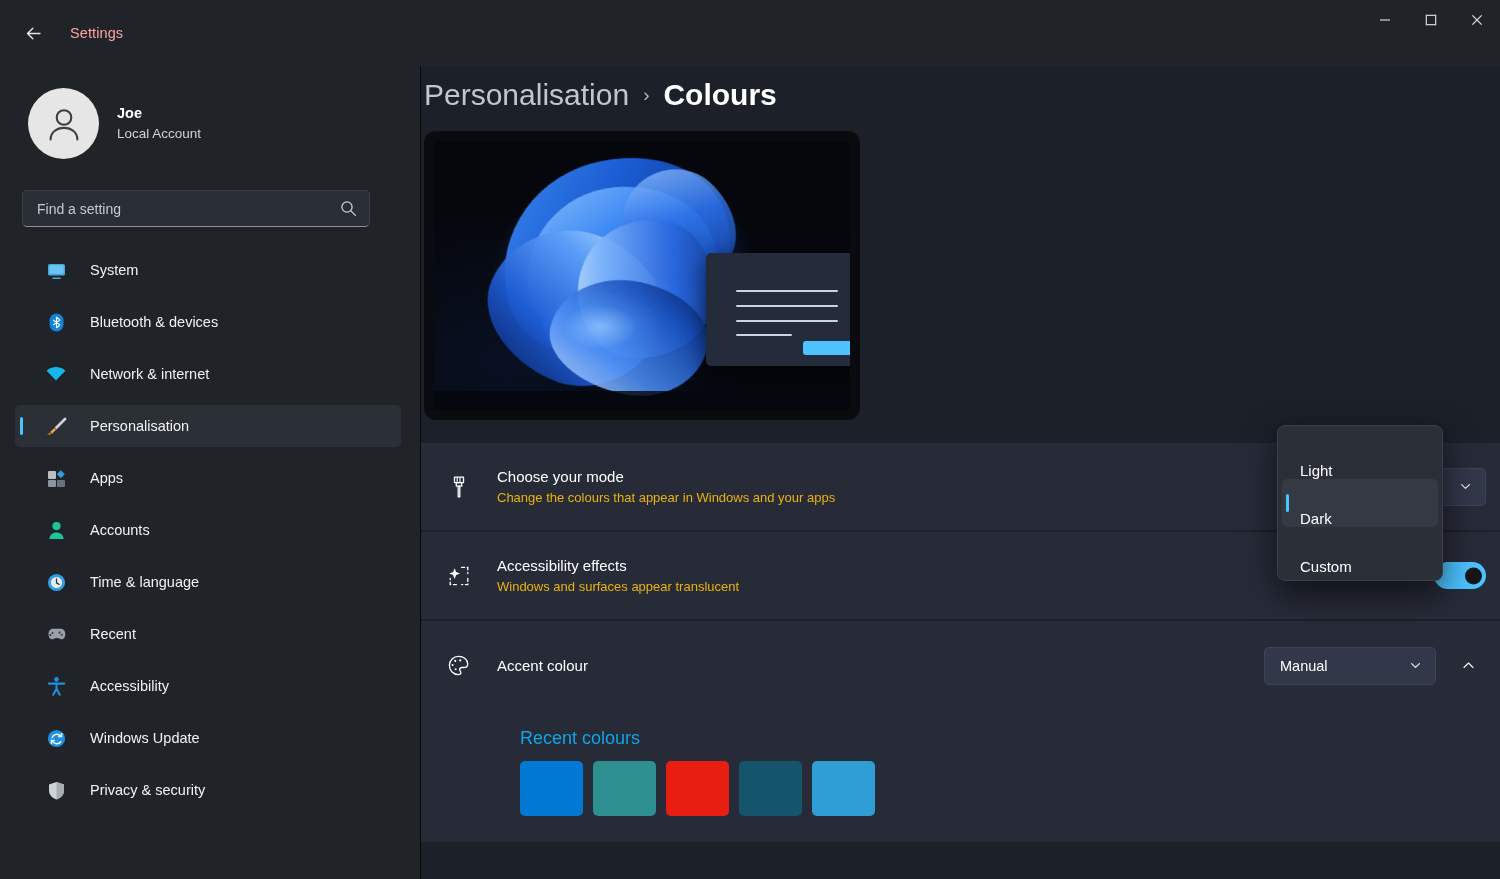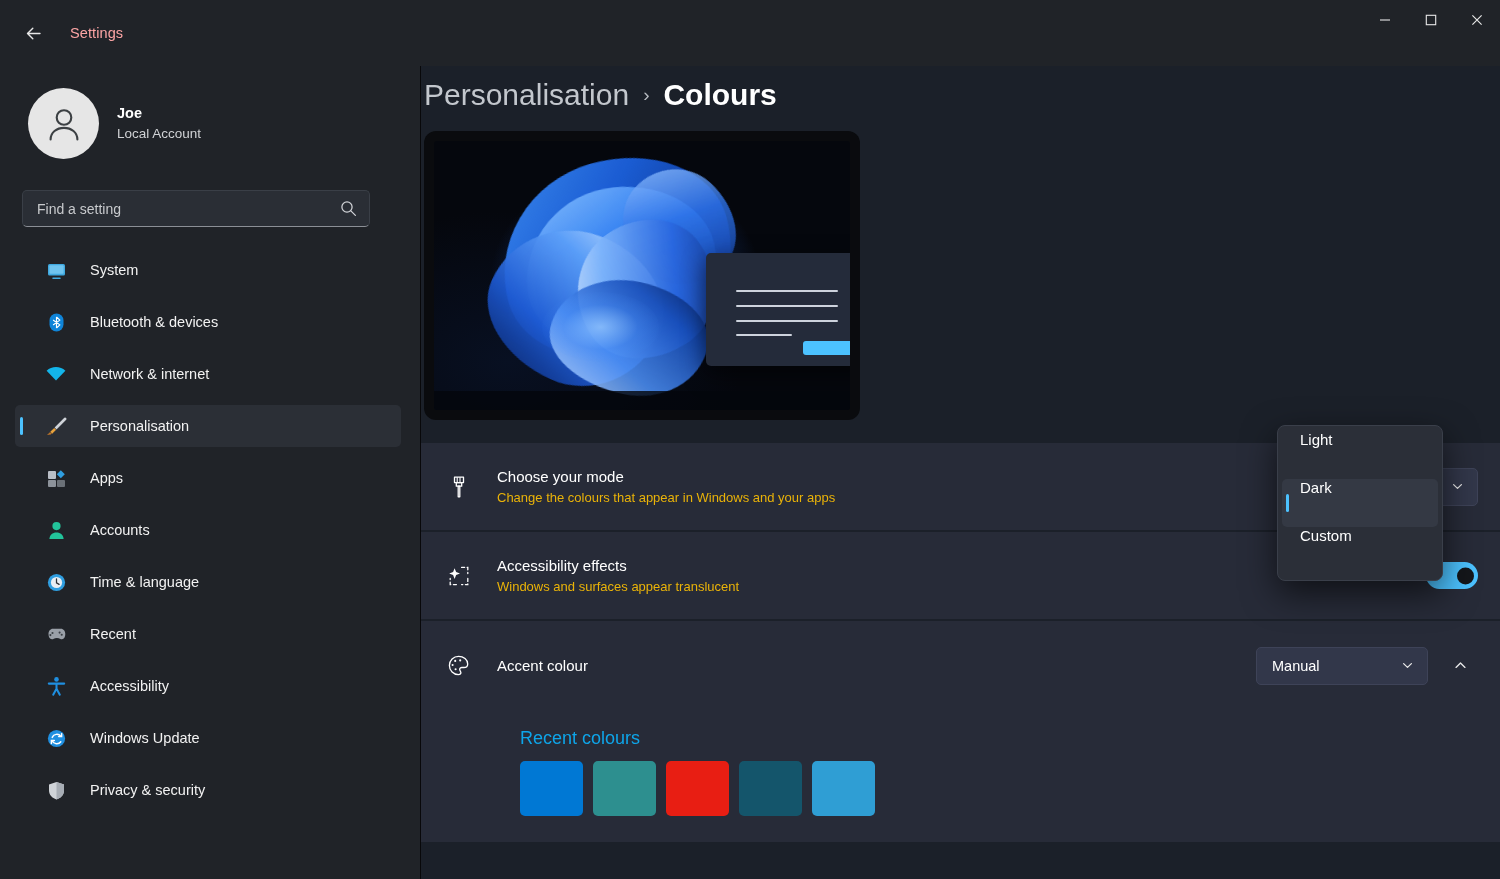--- a/index.html
+++ b/index.html
@@ -359,21 +359,21 @@
     line-height: 1.45;
   }
   .row-sub {
     font-size: 13px;
     color: #eab308;
     line-height: 1.5;
   }
   .row-right {
     display: flex;
     align-items: center;
-    padding-right: 22px;
+    padding-right: 14px;
     flex: 0 0 auto;
   }
 
   
   #toggle-label {
     font-size: 14.5px;
     color: #ffffff;
     margin-right: 14px;
   }
   #toggle {
@@ -450,21 +450,21 @@
     background: #2b2f38;
     border: 1px solid #3a3f4a;
     border-radius: 8px;
     padding: 5px 0;
     box-shadow: 0 12px 34px rgba(0,0,0,.62);
     z-index: 50;
   }
   .flyout-item {
     position: relative;
     display: flex;
-    align-items: flex-start;
+    align-items: flex-end;
     height: 48px;
     margin: 0 4px;
     padding-left: 18px;
     border-radius: 5px;
     cursor: pointer;
   }
   .flyout-item.selected { background: #343944; }
   .flyout-pill {
     position: absolute;
     left: 4px; top: 50%;

